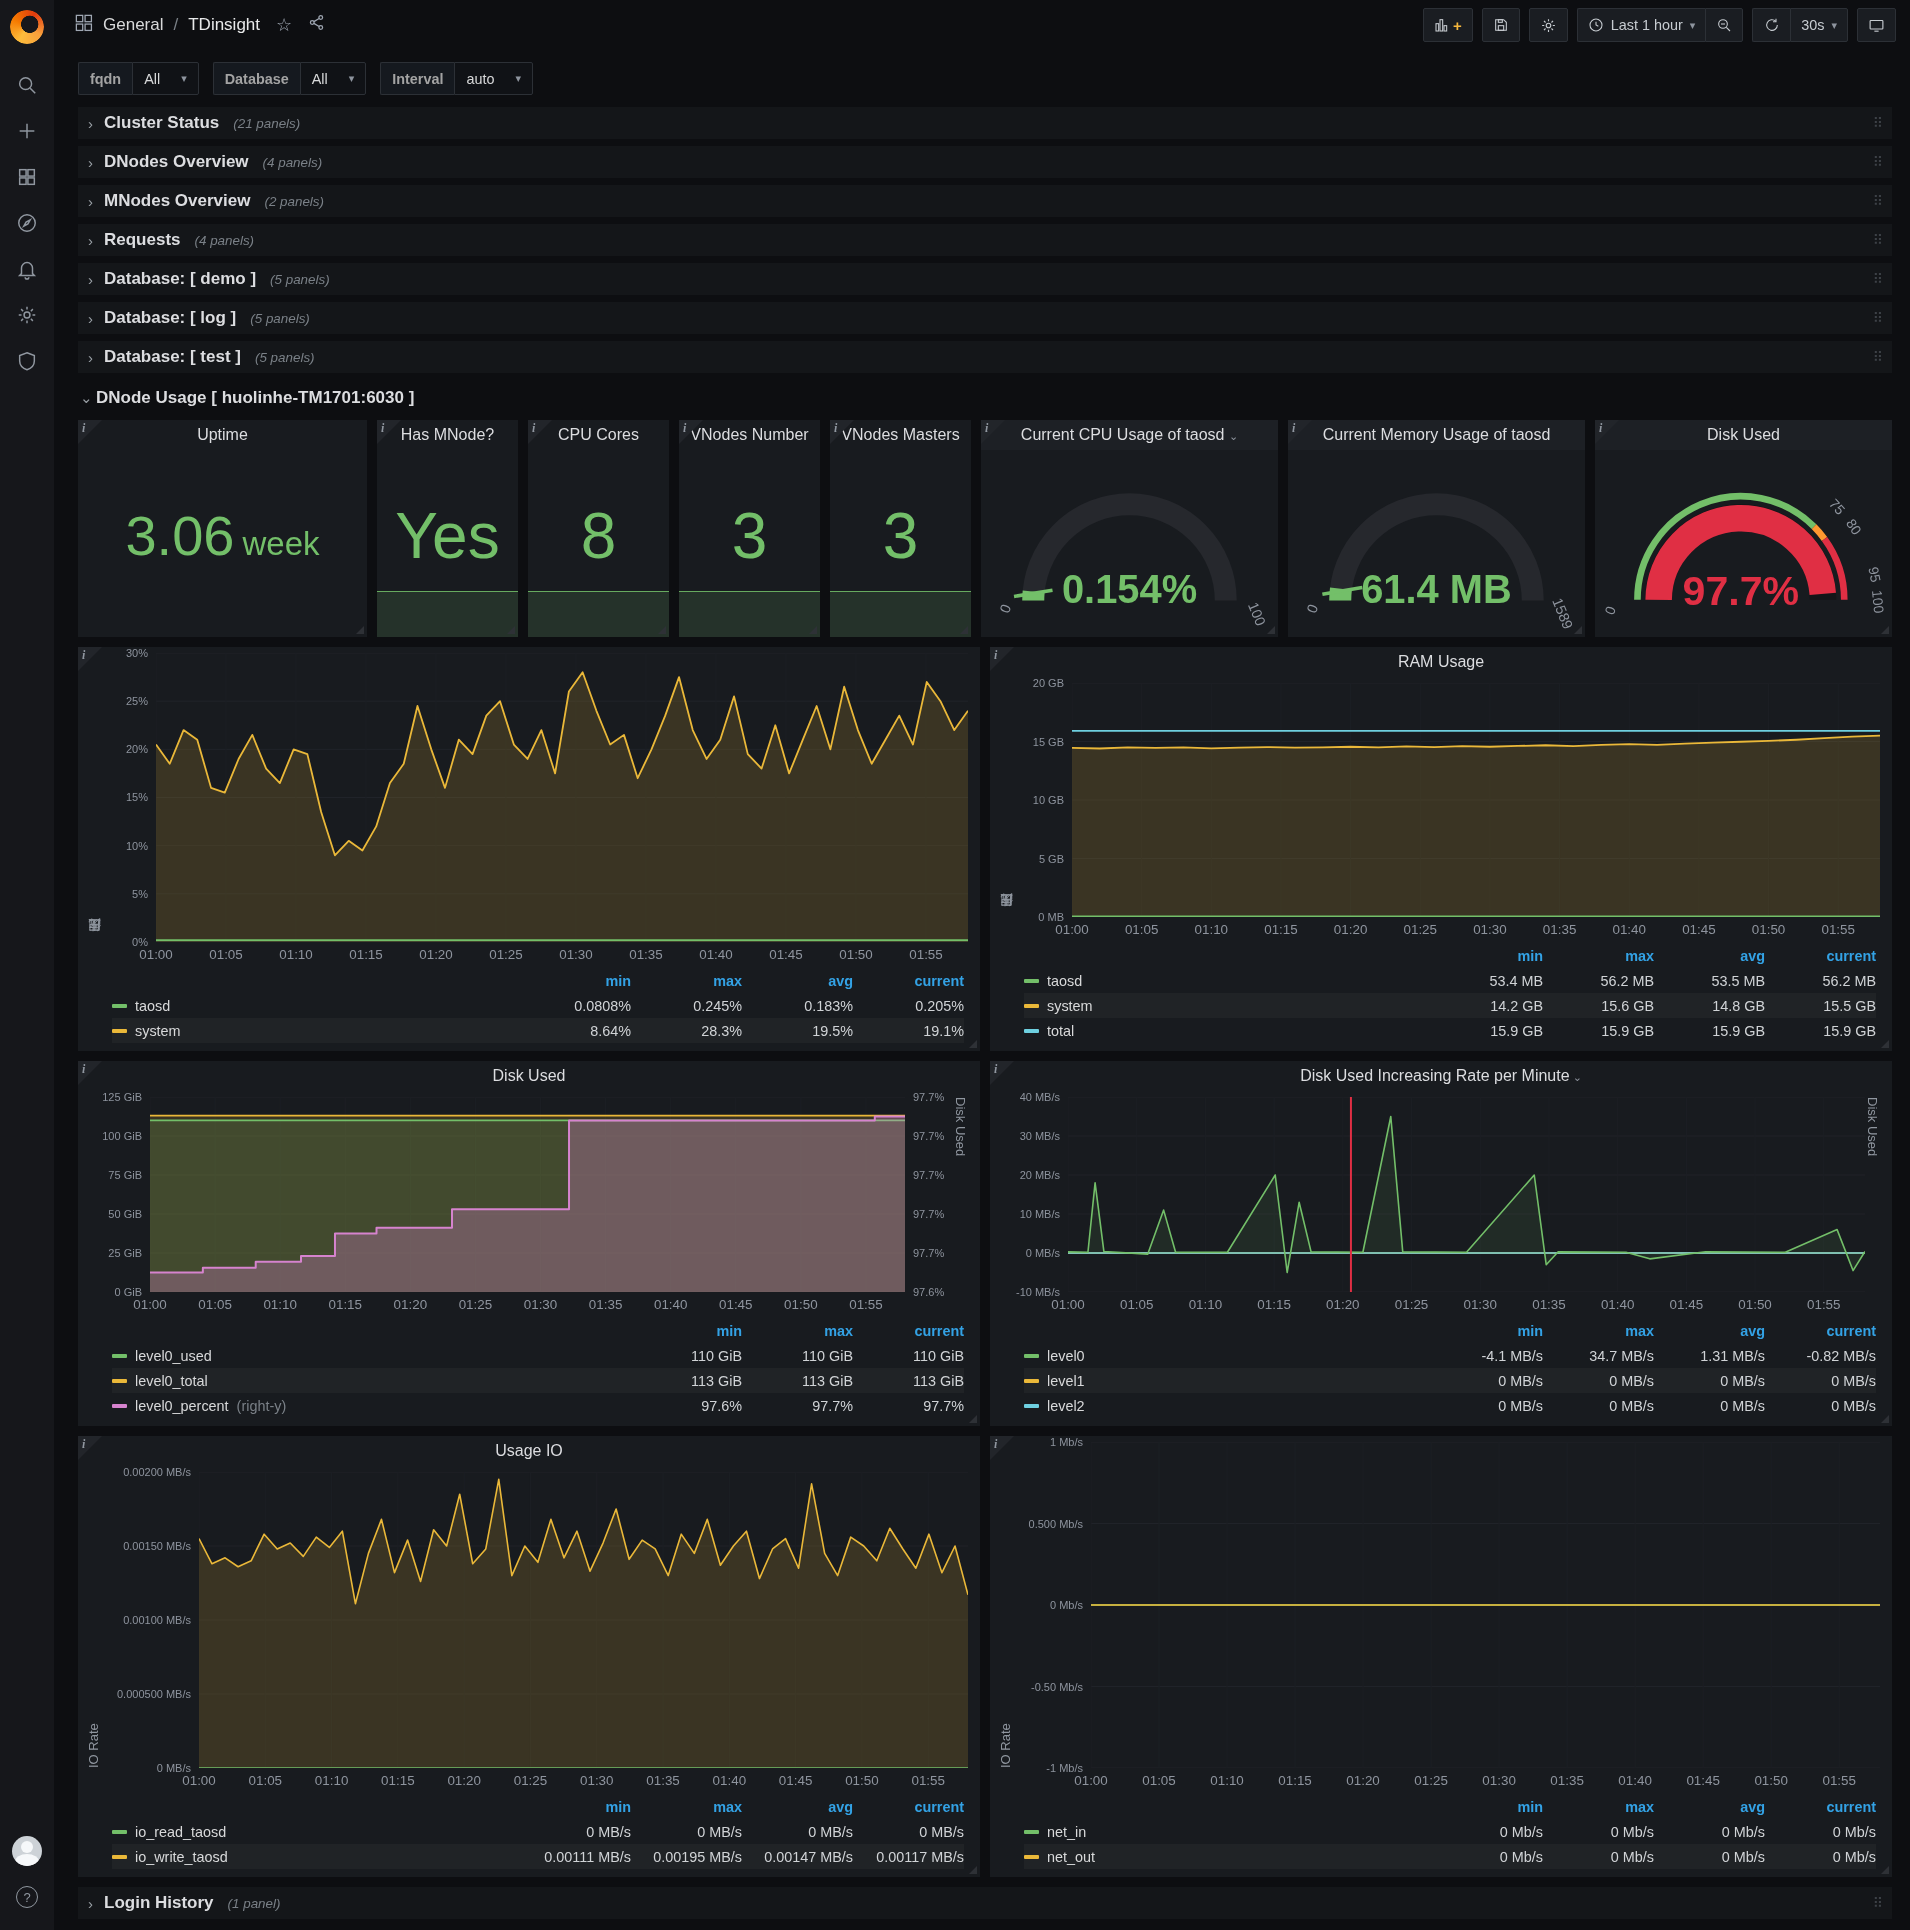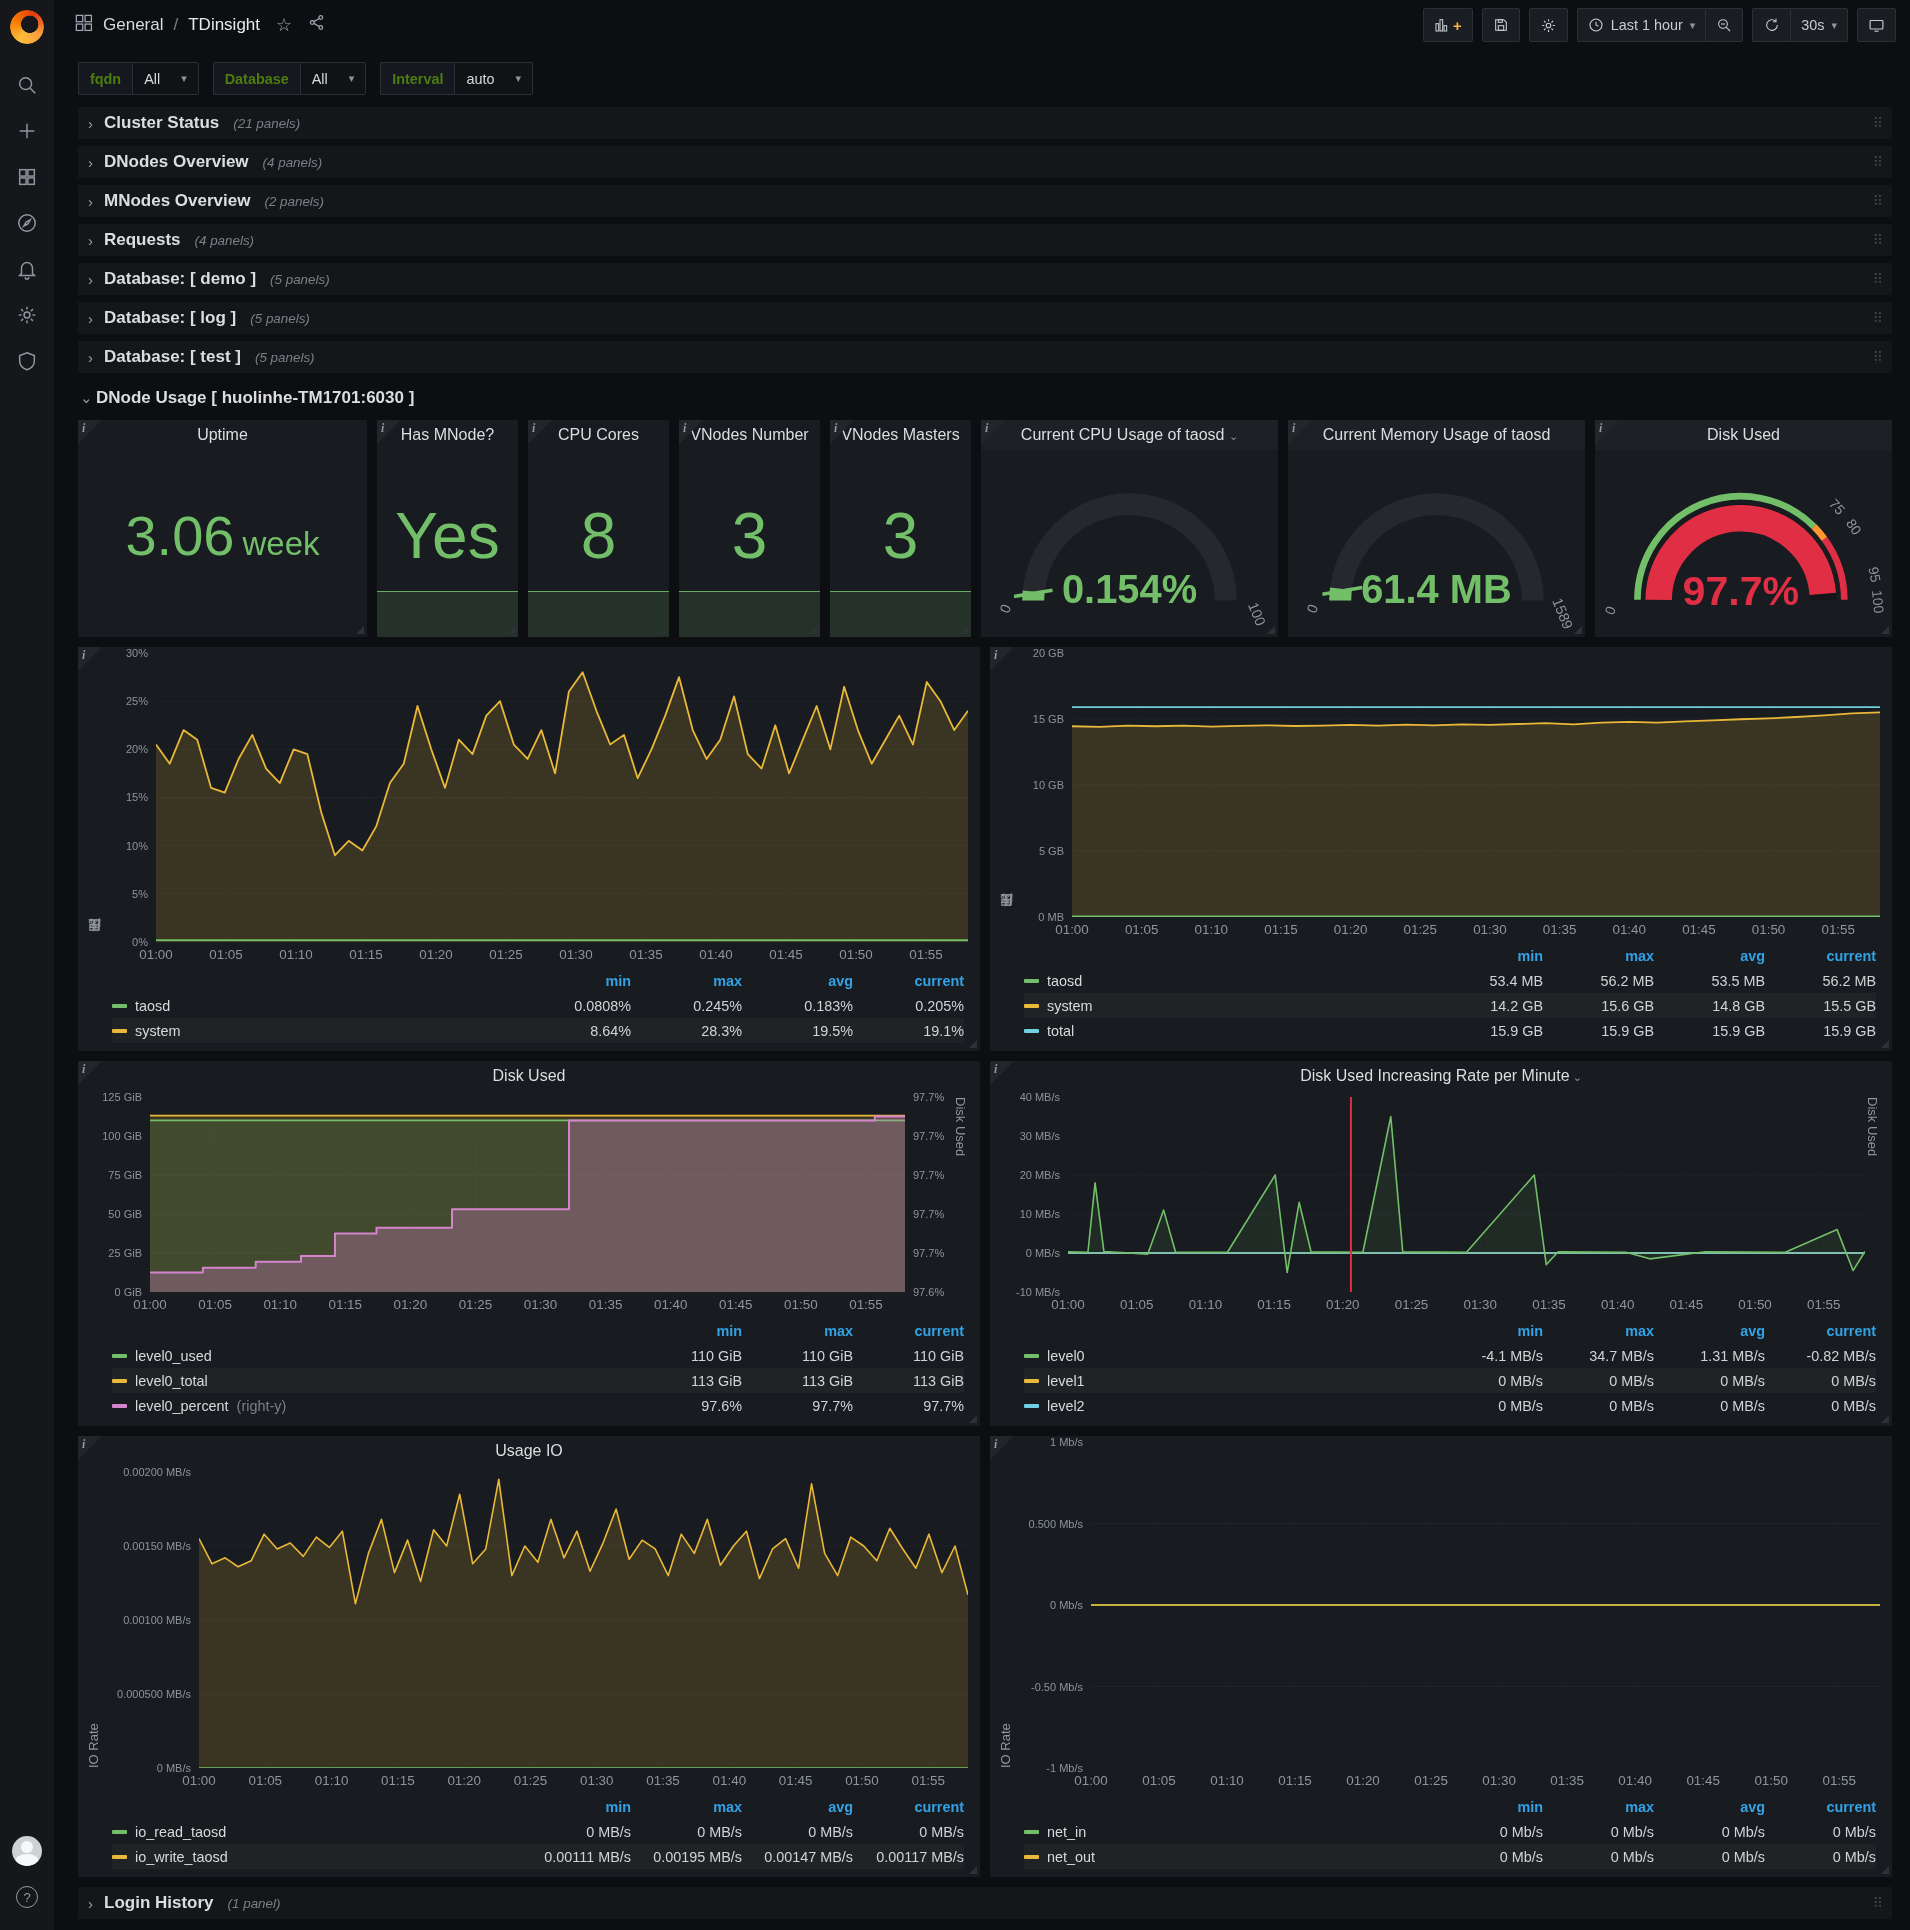--- a/index.html
+++ b/index.html
@@ -35,21 +35,21 @@
   .tb-group { display:flex; }
   .tb-group .tb-btn:first-child { border-right:none; border-radius:2px 0 0 2px; }
   .tb-group .tb-btn:last-child { border-radius:0 2px 2px 0; }
   .chev { color:#8e949e; font-size:11px; }
   .plus-orange { color:#f5b73d; font-weight:bold; font-size:15px; margin-left:-4px; }
 
   
   .content { padding:4px 18px 0 24px; }
   .var-row { display:flex; gap:14px; margin:8px 0 12px; }
   .var-chip { display:flex; height:33px; font-size:14.4px; cursor:pointer; }
-  .var-chip .vlab { display:flex; align-items:center; padding:0 11px; background:#15191f; border:1px solid #2c3036; border-right:none; color:#4d7c0f; font-weight:600; border-radius:2px 0 0 2px; }
+  .var-chip .vlab { display:flex; align-items:center; padding:0 11px; background:#15191f; border:1px solid #2c3036; border-right:none; color:#a3a3a3; font-weight:600; border-radius:2px 0 0 2px; }
   .var-chip .vval { display:flex; align-items:center; gap:21px; padding:0 11px; background:#101216; border:1px solid #2c3036; color:#d8d9da; border-radius:0 2px 2px 0; }
 
   .drow { height:32px; background:#141619; display:flex; align-items:center; padding:0 10px; margin-bottom:7px; cursor:pointer; }
   .drow .rchev { color:#9aa0a6; font-size:15px; width:16px; }
   .drow .rtitle { font-size:17px; font-weight:700; color:#dcdde0; }
   .drow .rcount { font-size:13.4px; font-style:italic; color:#7a8087; margin-left:14px; }
   .drow .dots { margin-left:auto; color:#3d4147; font-size:14px; letter-spacing:-1px; cursor:grab; }
   .drow-open { background:transparent; padding-left:2px; height:36px; margin-bottom:4px; }
 
   
@@ -489,20 +489,21 @@
               <span class="lc">28.3%</span>
               <span class="lc">19.5%</span>
               <span class="lc">19.1%</span>
             </div>
           </div>
         </div>
         <div class="panel chart-panel">
           <div class="icorner">
             <i>i</i>
           </div>
+          <div class="ptitle"><span>RAM Usage</span></div>
           <div class="cp-body">
             <div class="vlab-l">使用占比</div>
             <div class="axis-col" style="width: 56px;">
               <span>20 GB</span>
               <span>15 GB</span>
               <span>10 GB</span>
               <span>5 GB</span>
               <span>0 MB</span>
             </div>
             <div class="plot-wrap">

